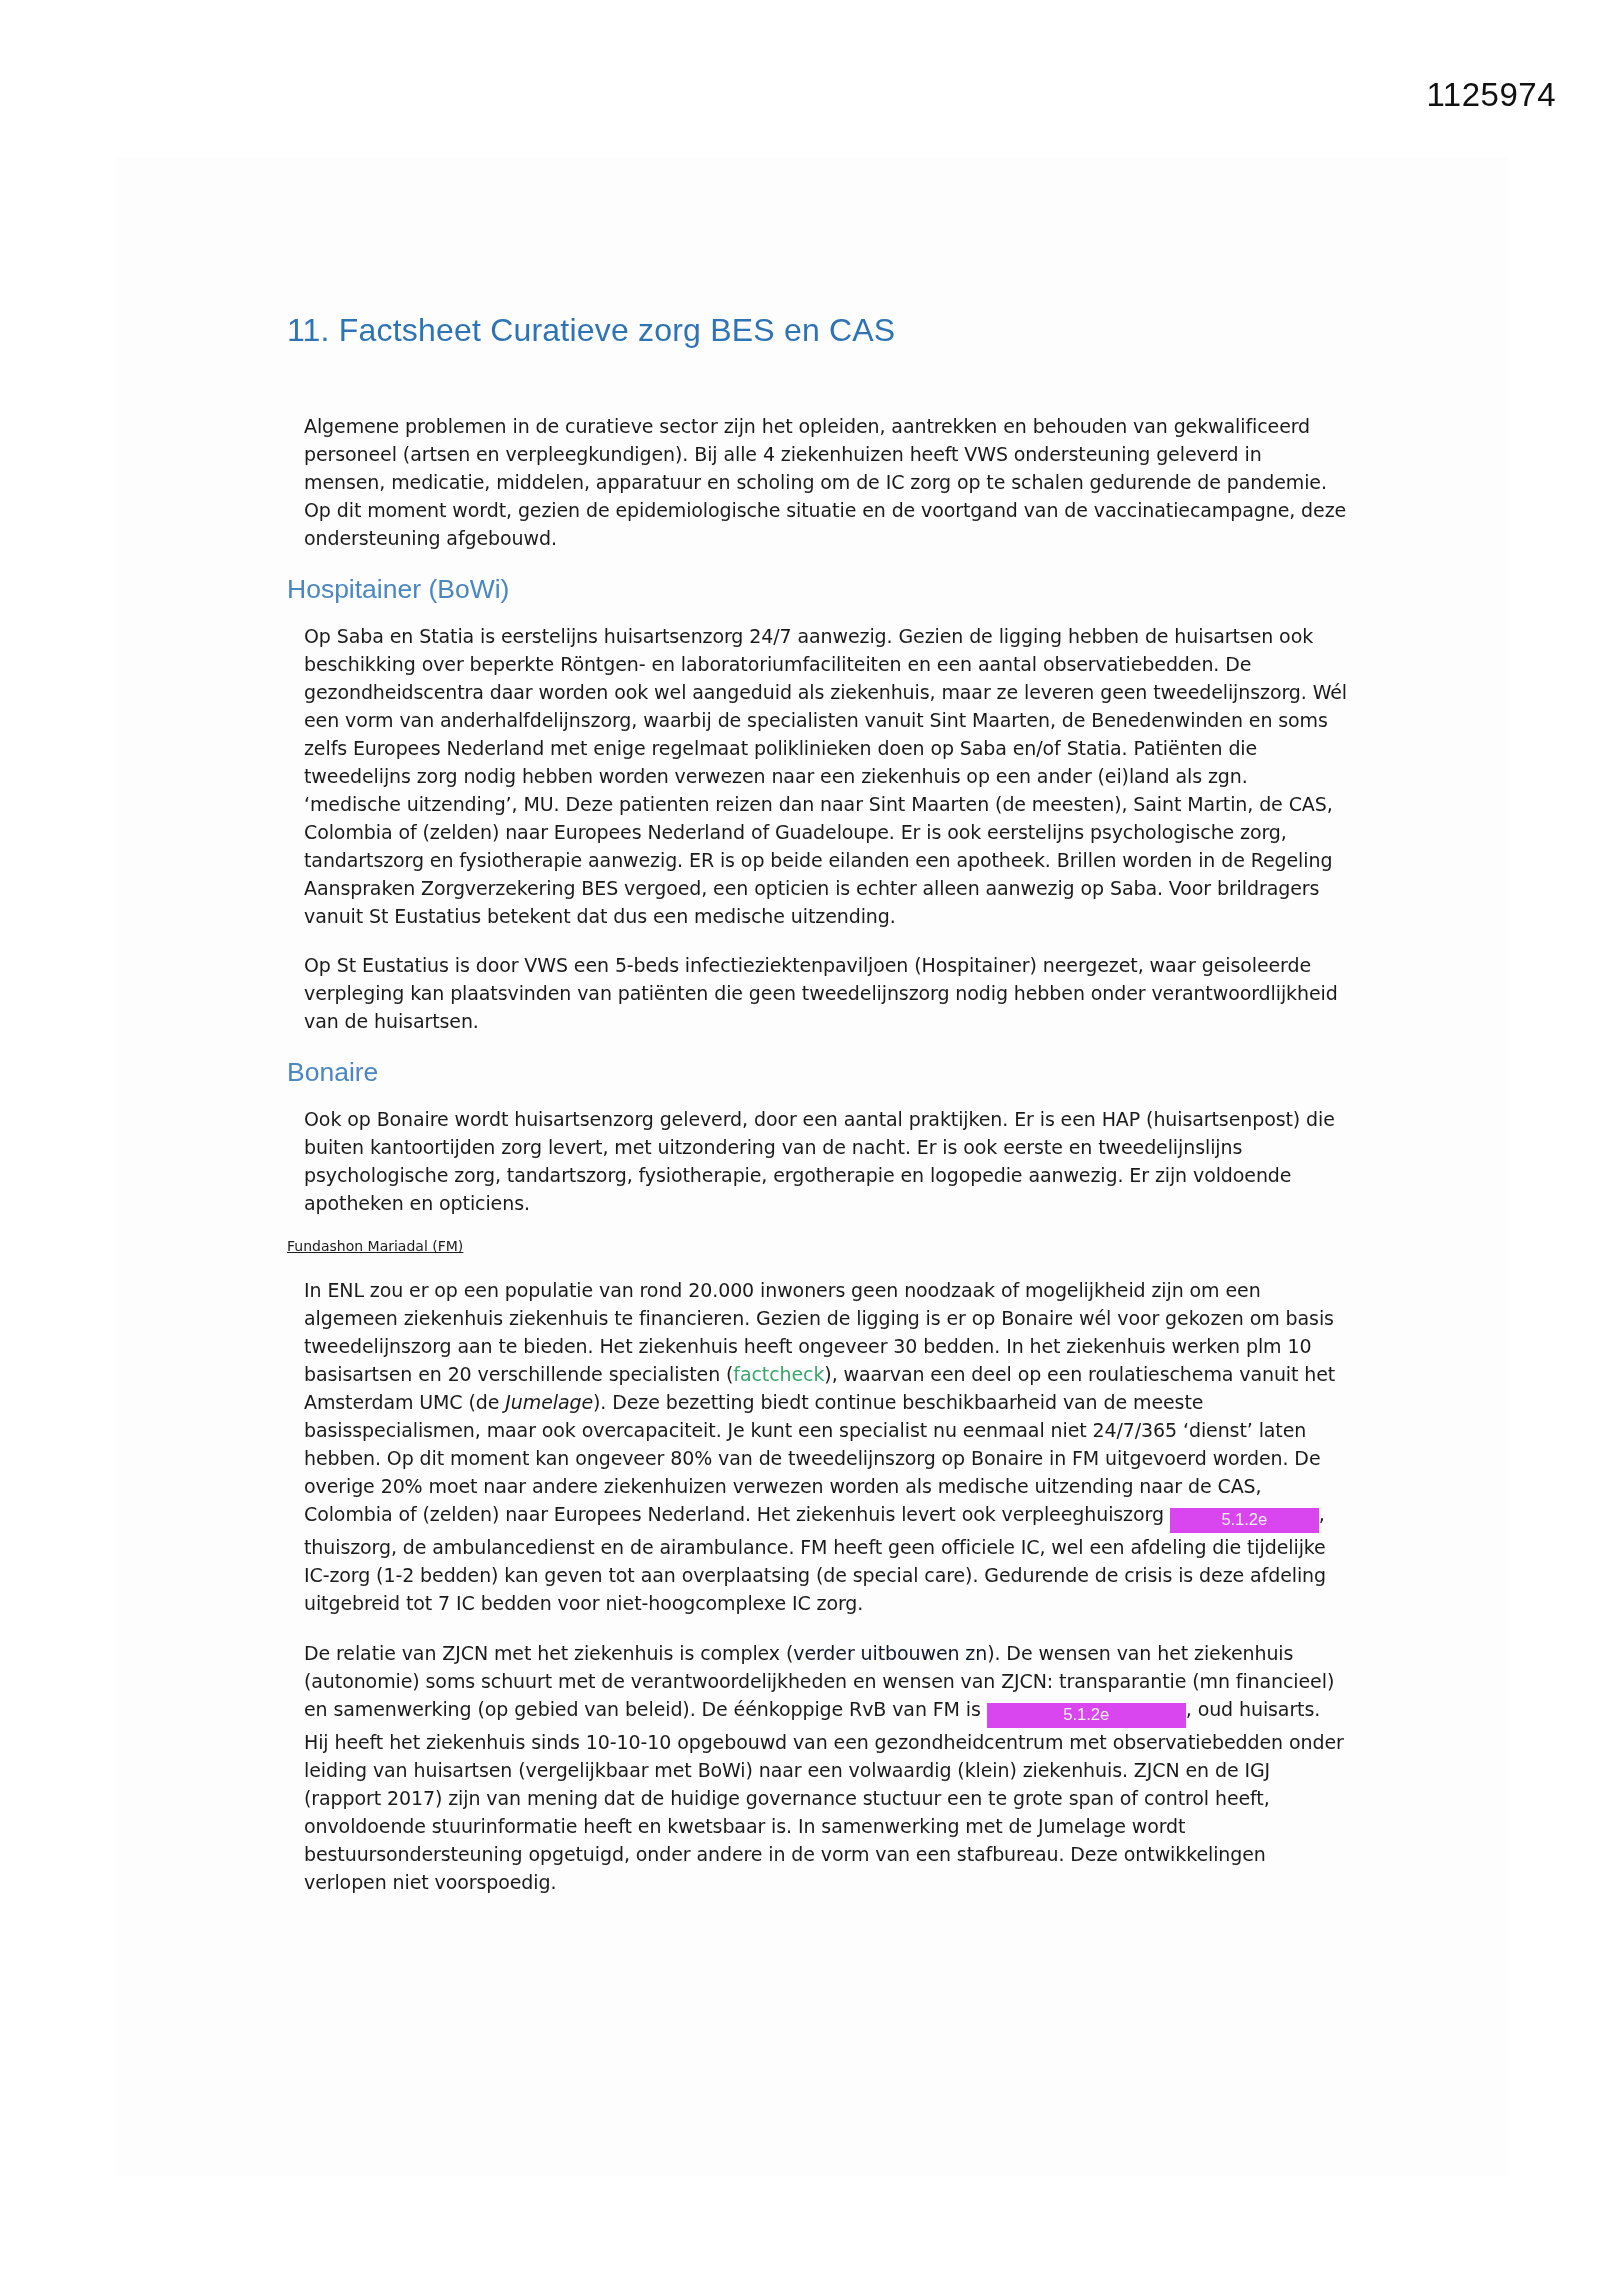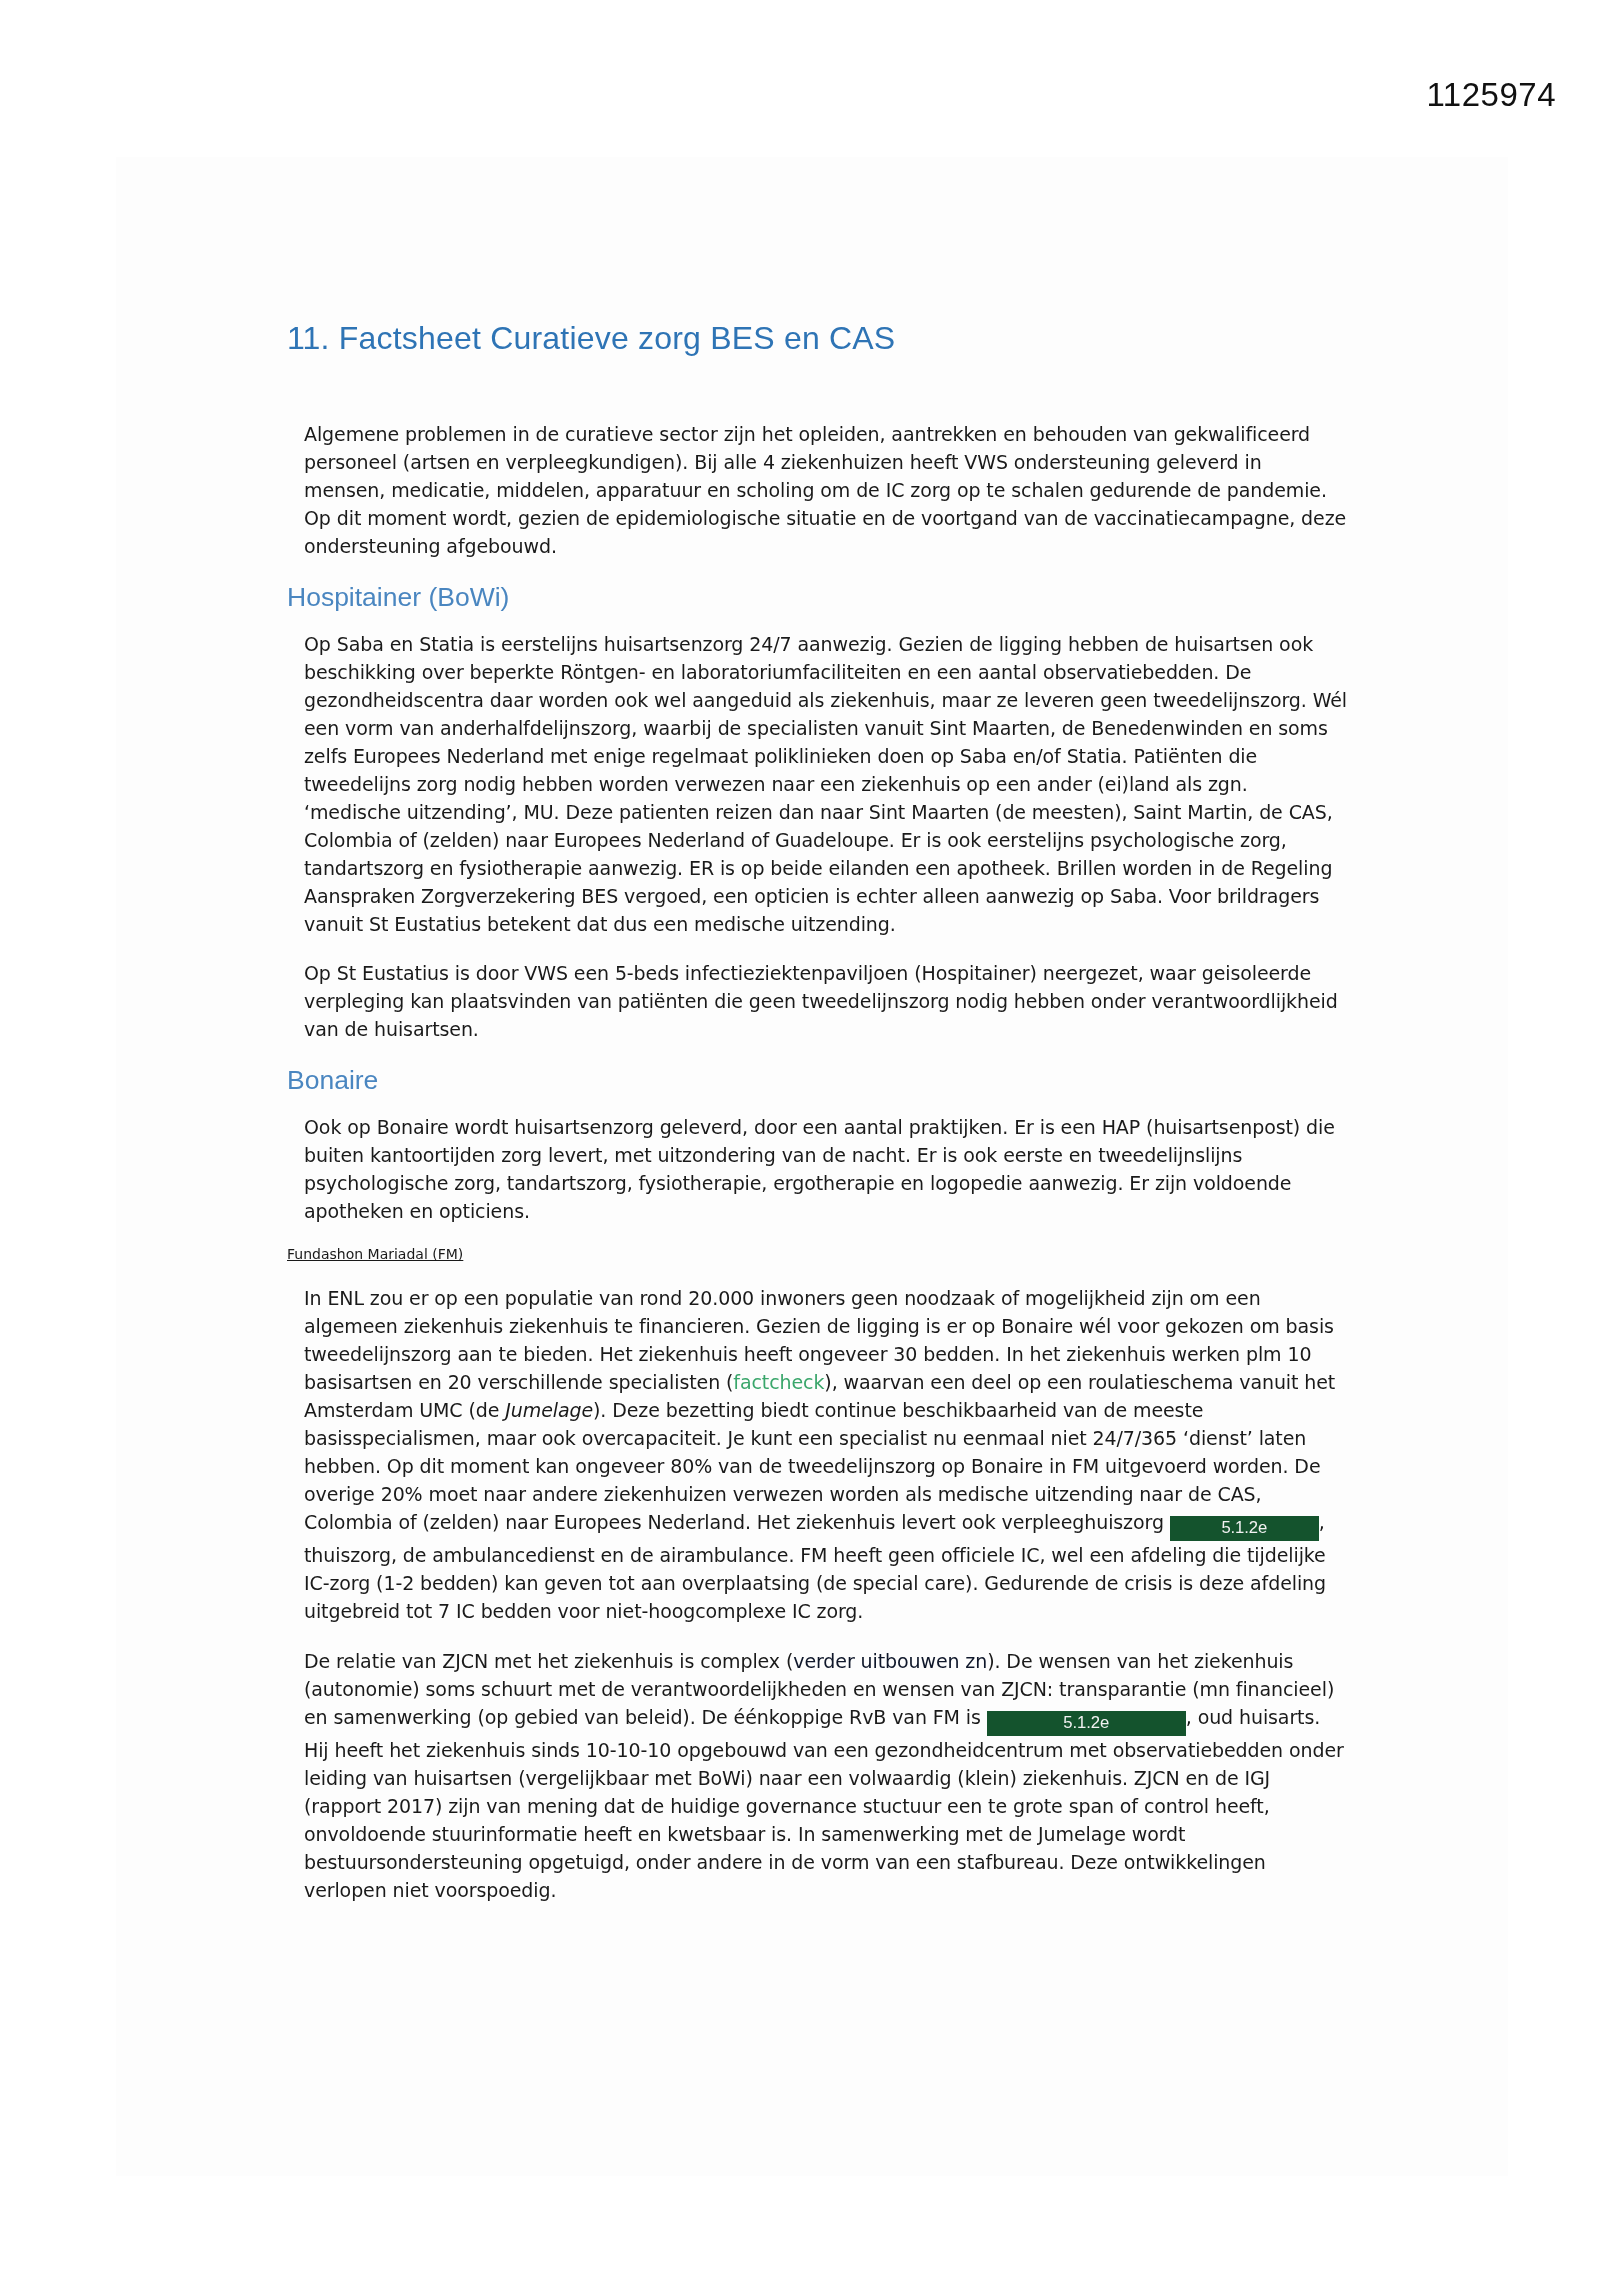--- a/index.html
+++ b/index.html
@@ -28,21 +28,21 @@
       right: 65px;
       top: 76px;
       font-family: "Liberation Sans", sans-serif;
       font-size: 33px;
       color: #111111;
       letter-spacing: 0.5px;
     }
     .content {
       position: absolute;
       left: 287px;
-      top: 320px;
+      top: 312px;
       width: 1078px;
     }
     .page-title {
       font-family: "Liberation Sans", sans-serif;
       font-size: 32px;
       color: #2e74b5;
       font-weight: normal;
       margin: 0 0 63px 0;
       letter-spacing: 0.2px;
     }
@@ -67,21 +67,21 @@
       font-size: 14px;
       text-decoration: underline;
       margin: 0 0 21.6px 0;
       color: #1a1a1a;
       font-weight: normal;
     }
     .note-green { color: #3aa66b; }
     .note-lightgreen { color: #0f172a; }
     .redaction {
       display: inline-block;
-      background: #14532d;
+      background: #d946ef;
       color: #f2f2f2;
       font-family: "Liberation Sans", sans-serif;
       font-size: 16.7px;
       line-height: 23.5px;
       height: 25.5px;
       text-align: center;
       vertical-align: -3.9px;
     }
     .redaction.r1 { width: 149px; }
     .redaction.r2 { width: 199px; }

